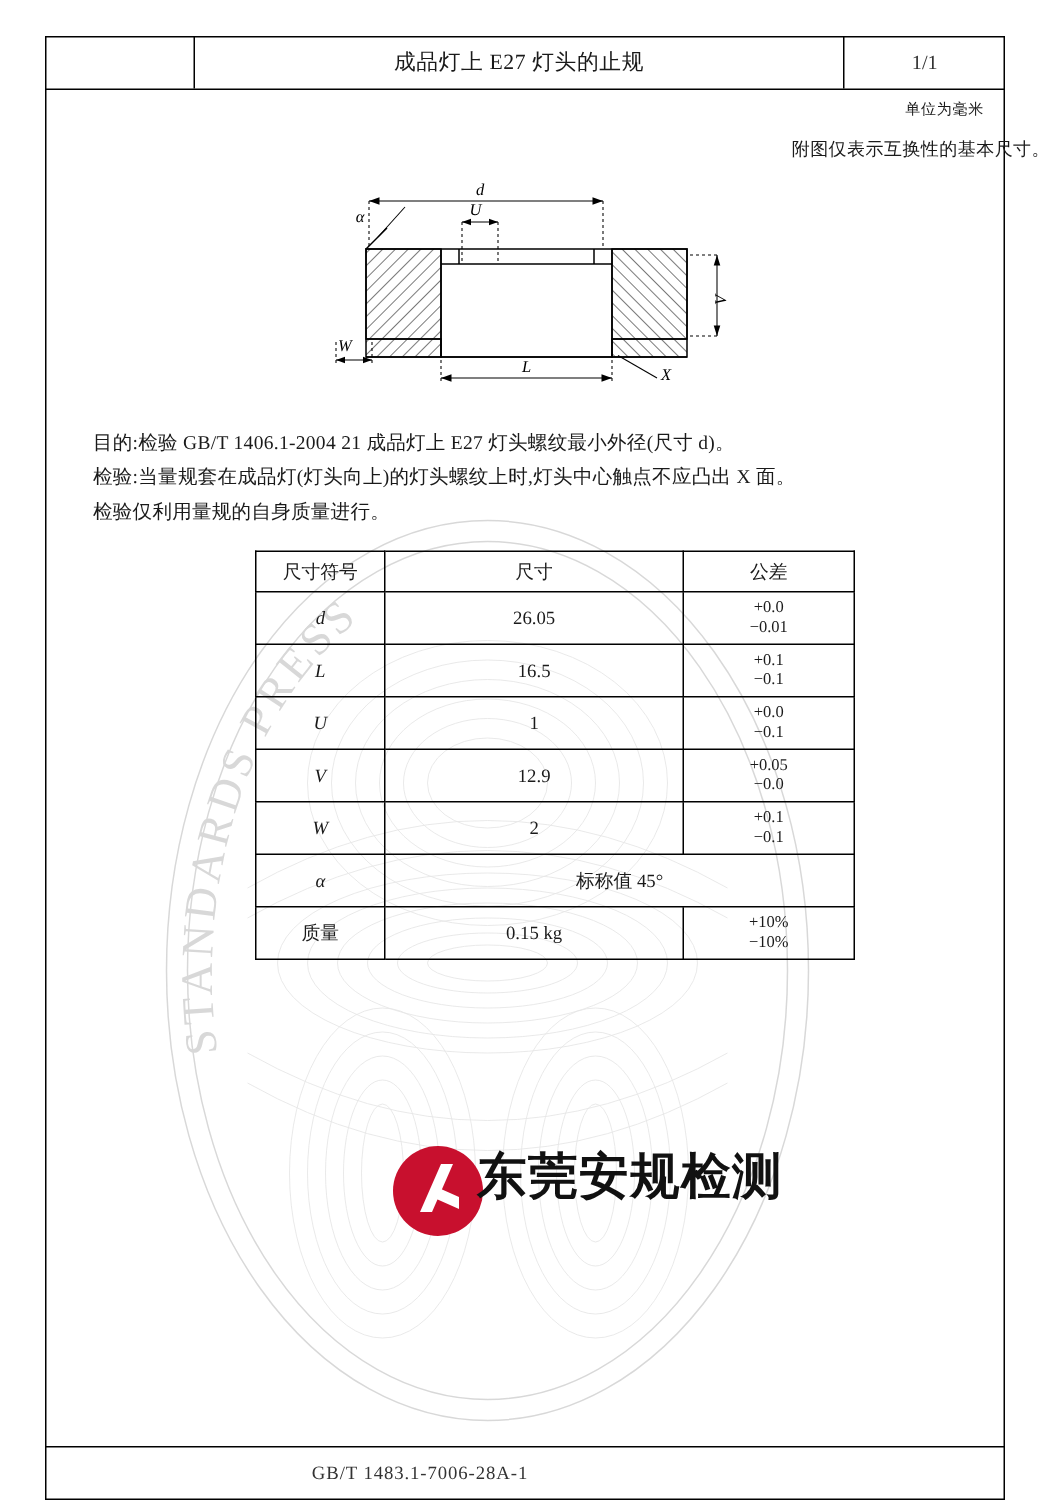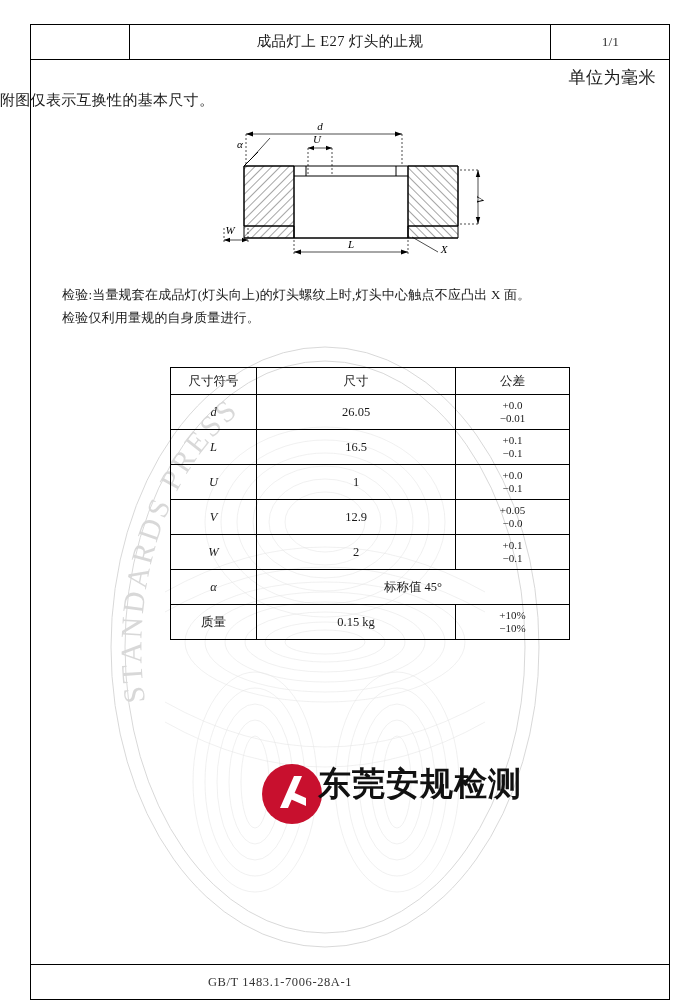--- a/index.html
+++ b/index.html
@@ -53,47 +53,47 @@
   }
   .hdr-mid {
     flex: 1;
     display: flex;
     align-items: center;
     justify-content: center;
     font-size: 14.5px;
     letter-spacing: 0.4px;
   }
   .hdr-right {
-    width: 120px;
+    width: 108px;
     border-left: 1.2px solid #000;
     box-sizing: border-box;
     display: flex;
     align-items: center;
     justify-content: center;
     font-size: 13.5px;
     color: #333;
   }
 
   
   .unit-note {
     position: absolute;
     right: 44px;
     top: 54px;
-    font-size: 17px;
+    font-size: 10px;
     letter-spacing: 0.5px;
   }
 
   
   .intro {
     position: absolute;
     left: 0;
     top: 79px;
     width: 700px;
-    text-align: left;
-    font-size: 15px;
+    text-align: right;
+    font-size: 12px;
     letter-spacing: 0.3px;
   }
 
   
   .drawing {
     position: absolute;
     left: 186px;
     top: 104px;
     width: 330px;
     height: 160px;
@@ -301,20 +301,21 @@
         <text x="298" y="84" text-anchor="middle" transform="rotate(-90 298 84)">V</text>
         <text x="44" y="118" text-anchor="middle">W</text>
         <text x="165" y="132" text-anchor="middle">L</text>
         <text x="258" y="137" text-anchor="middle">X</text>
         <text x="54" y="32" text-anchor="middle">α</text>
       </g>
     </svg>
   </div>
 
   <div class="paras">
+    <p>目的:检验 GB/T 1406.1-2004 21 成品灯上 E27 灯头螺纹最小外径(尺寸 d)。</p>
     <p>检验:当量规套在成品灯(灯头向上)的灯头螺纹上时,灯头中心触点不应凸出 X 面。</p>
     <p>检验仅利用量规的自身质量进行。</p>
   </div>
 
   <div class="watermark">
     <svg width="440" height="610" viewBox="0 0 440 610" xmlns="http://www.w3.org/2000/svg">
       <g stroke="#9a9a9a" fill="none" stroke-width="1">
         <ellipse cx="220" cy="305" rx="214" ry="300"></ellipse>
         <ellipse cx="220" cy="305" rx="200" ry="286"></ellipse>
       </g>

